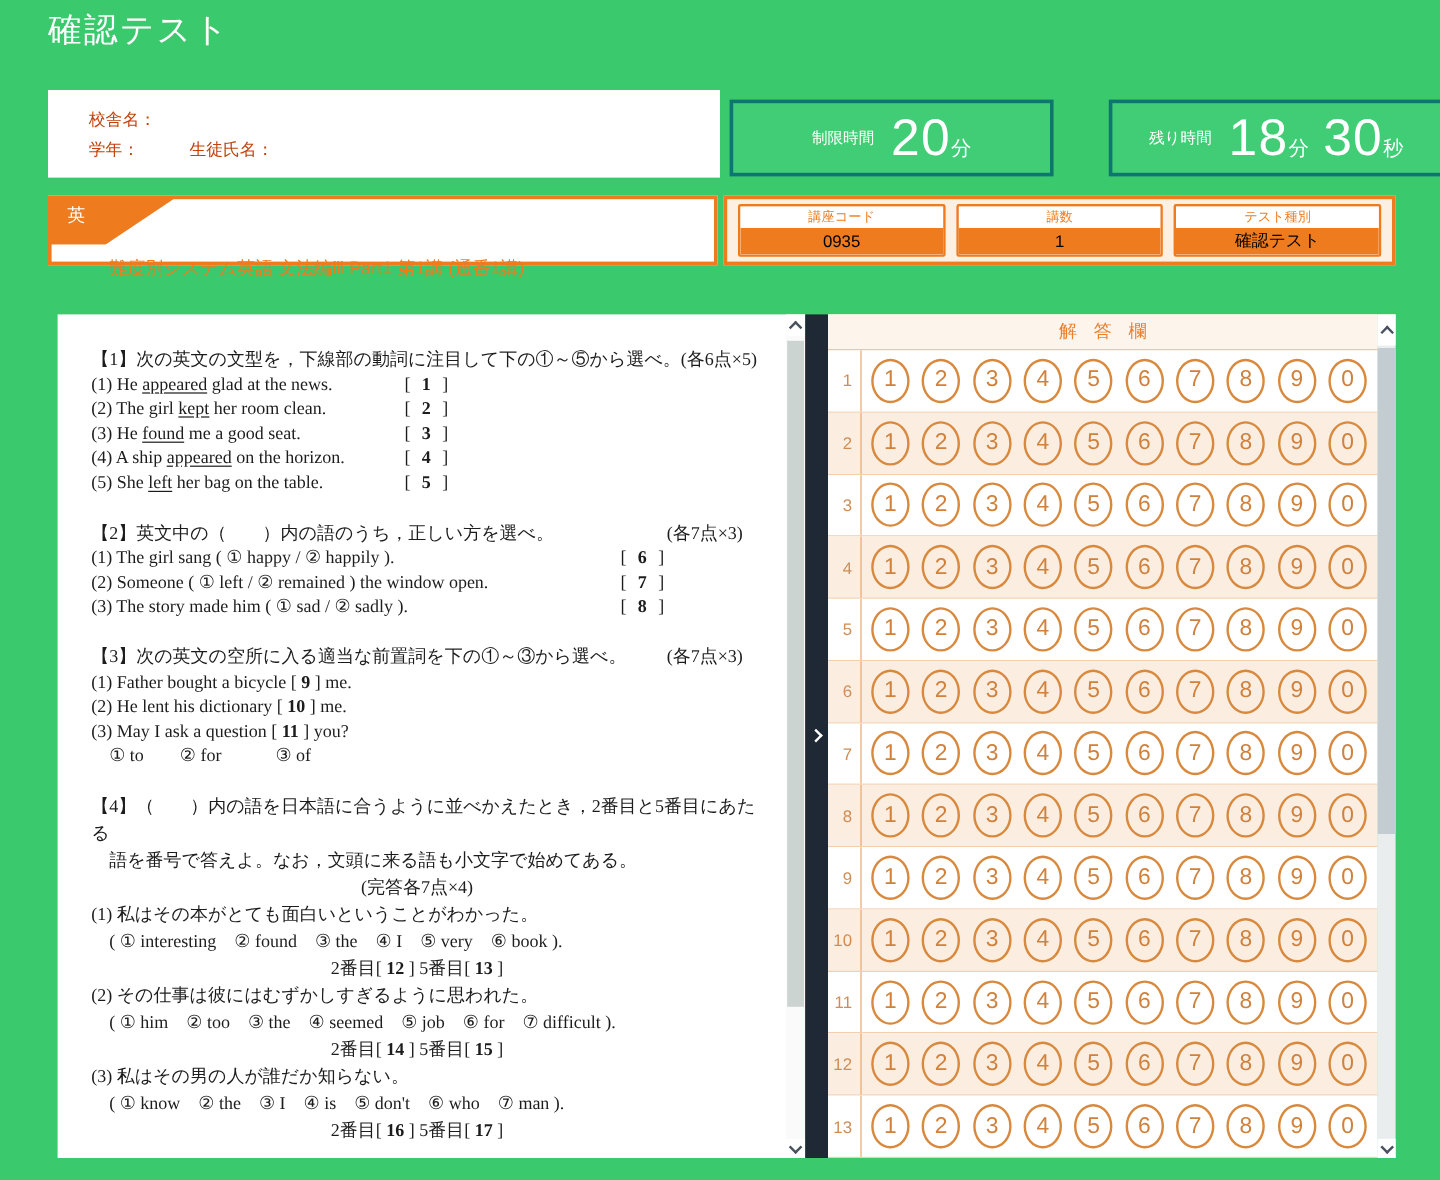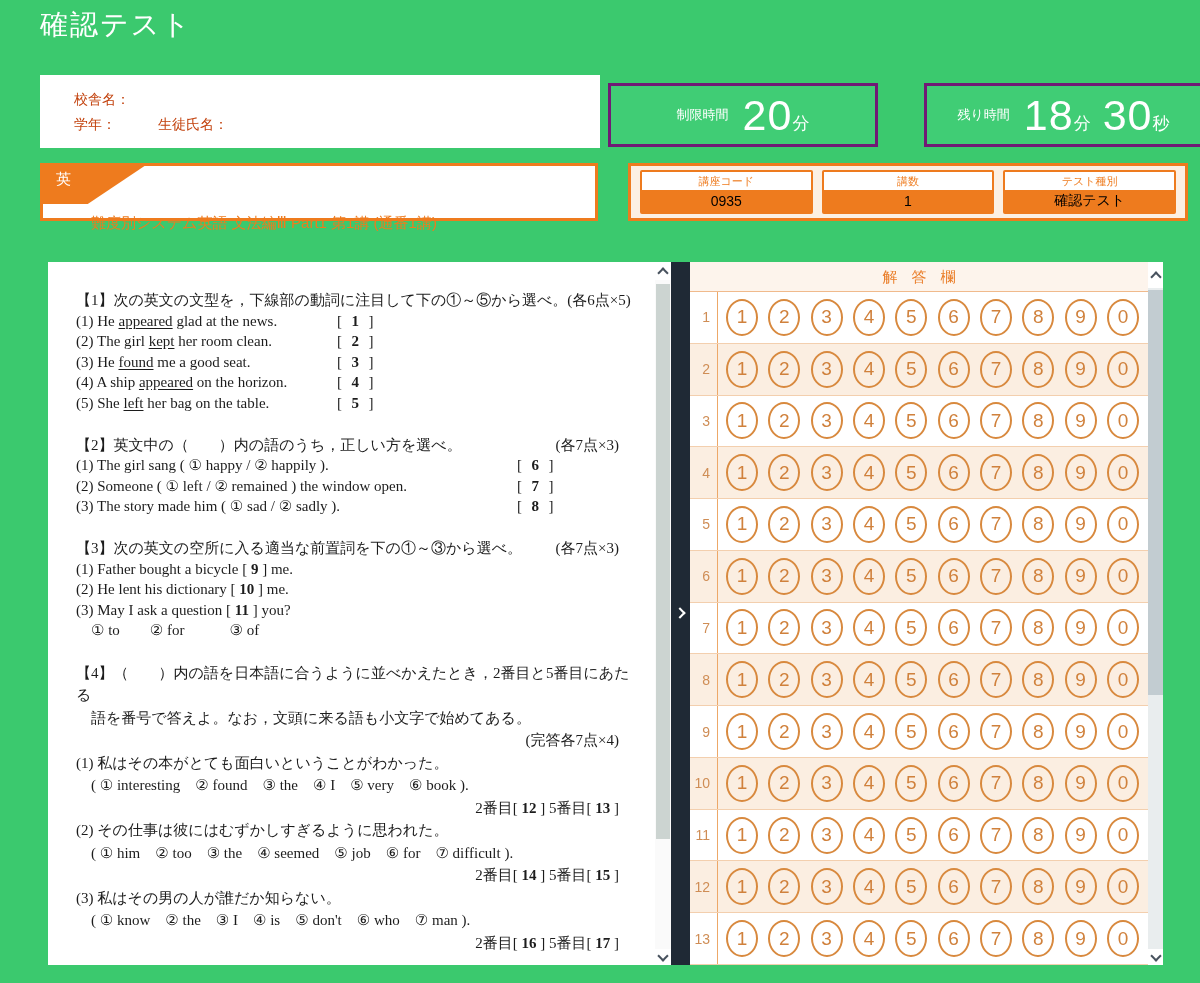--- a/index.html
+++ b/index.html
@@ -5,53 +5,53 @@
   html,body{margin:0;padding:0;background:#3bc96e;}
   .page{position:relative;width:1200px;height:983px;background:#3bc96e;overflow:hidden;
         font-family:"Liberation Sans","DejaVu Sans",sans-serif;}
   .page-title{position:absolute;left:40px;top:6px;margin:0;color:#fff;font-size:28px;
         font-weight:500;letter-spacing:2px;}
   
   .student-box{position:absolute;left:40px;top:75px;width:560px;height:73px;background:#fff;
         color:#c2410c;font-size:14px;box-sizing:border-box;padding:12px 0 0 34px;line-height:25px;}
   .si-gap{margin-left:38px;}
   
-  .timer{position:absolute;top:83px;height:64px;border:3px solid #701a75;background:#40cd75;
+  .timer{position:absolute;top:83px;height:64px;border:3px solid #0f766e;background:#40cd75;
         box-sizing:border-box;display:flex;align-items:center;justify-content:center;color:#fff;}
   .timer-limit{left:608px;width:270px;}
   .timer-remaining{left:924px;width:279px;}
   .t-label{font-size:13px;margin-right:14px;}
   .t-big{font-size:43px;font-weight:500;letter-spacing:1px;line-height:1;}
   .t-unit{font-size:17px;margin-top:16px;}
   .t-space{width:12px;}
   
   .course-bar{position:absolute;left:40px;top:163px;width:558px;height:58px;background:#fff;
         border:3px solid #ee7b1e;box-sizing:border-box;}
   .subject-badge{position:absolute;left:-1px;top:-1px;width:104px;height:39px;background:#ee7b1e;
         clip-path:polygon(0 0,100% 0,44% 100%,0 100%);color:#fff;font-size:15px;
         padding:5px 0 0 14px;box-sizing:border-box;}
   .course-title{position:absolute;left:48px;top:8px;color:#ee7b1e;font-size:15px;margin-top:40px;}
   
-  .course-info{position:absolute;left:628px;top:163px;width:560px;height:58px;background:#fcf0e3;
+  .course-info{position:absolute;left:603px;top:163px;width:560px;height:58px;background:#fcf0e3;
         border:3px solid #ee7b1e;box-sizing:border-box;display:flex;gap:9px;padding:4px 9px;}
   .info-box{flex:1;border:2px solid #ee7b1e;background:#fff;display:flex;flex-direction:column;
         border-radius:2px;overflow:hidden;}
   .ib-label{flex:0 0 18px;background:#fff;color:#ee7b1e;font-size:11px;text-align:center;line-height:18px;}
   .ib-value{flex:1;background:#ee7b1e;color:#000000;text-align:center;font-size:14px;
         display:flex;align-items:center;justify-content:center;}
   
   .question-panel{position:absolute;left:48px;top:262px;width:607px;height:703px;background:#fff;
         box-sizing:border-box;padding:28px 18px 0 28px;color:#1c1c1c;font-size:15px;
         font-family:"Liberation Serif","DejaVu Serif",serif;overflow:hidden;}
   .sec{margin-bottom:21px;}
   .qline{position:relative;line-height:20.6px;min-height:20.6px;}
   .s4 .qline{line-height:22.5px;min-height:22.5px;}
   .head.flex{display:flex;}
   .score{margin-left:auto;padding-right:18px;white-space:nowrap;}
-  .r{text-align:right;padding-right:18px;}
+  .r{text-align:center;padding-right:18px;}
   .ind1{padding-left:15px;}
   .s1{--bx:261px;} .s2{--bx:441px;}
   .abox{position:absolute;left:var(--bx);top:0;white-space:pre;}
   .abox b{padding:0 2px;}
   u{text-underline-offset:2px;}
   
   .answer-panel{position:absolute;left:690px;top:262px;width:458px;height:703px;background:#fff;
         display:flex;flex-direction:column;}
   .as-header{flex:0 0 29px;background:#fdf4ec;border-bottom:1px solid #f0ba8c;color:#ea7e2a;
         font-size:15px;text-align:center;line-height:29px;letter-spacing:14px;text-indent:14px;}

